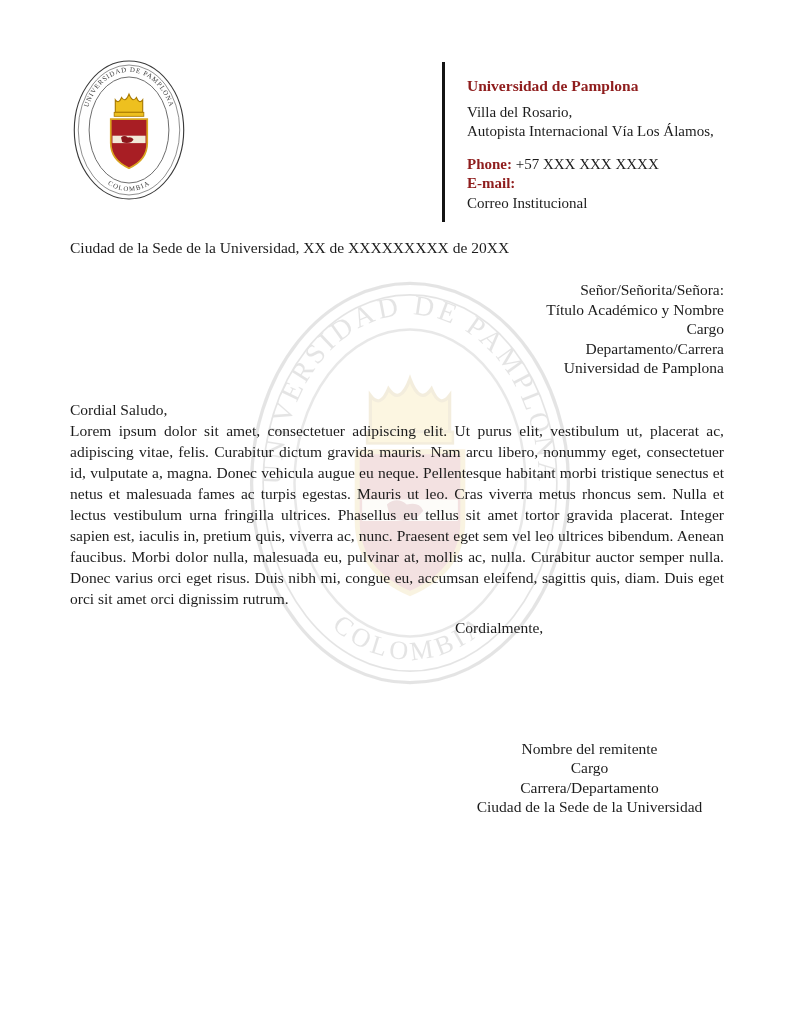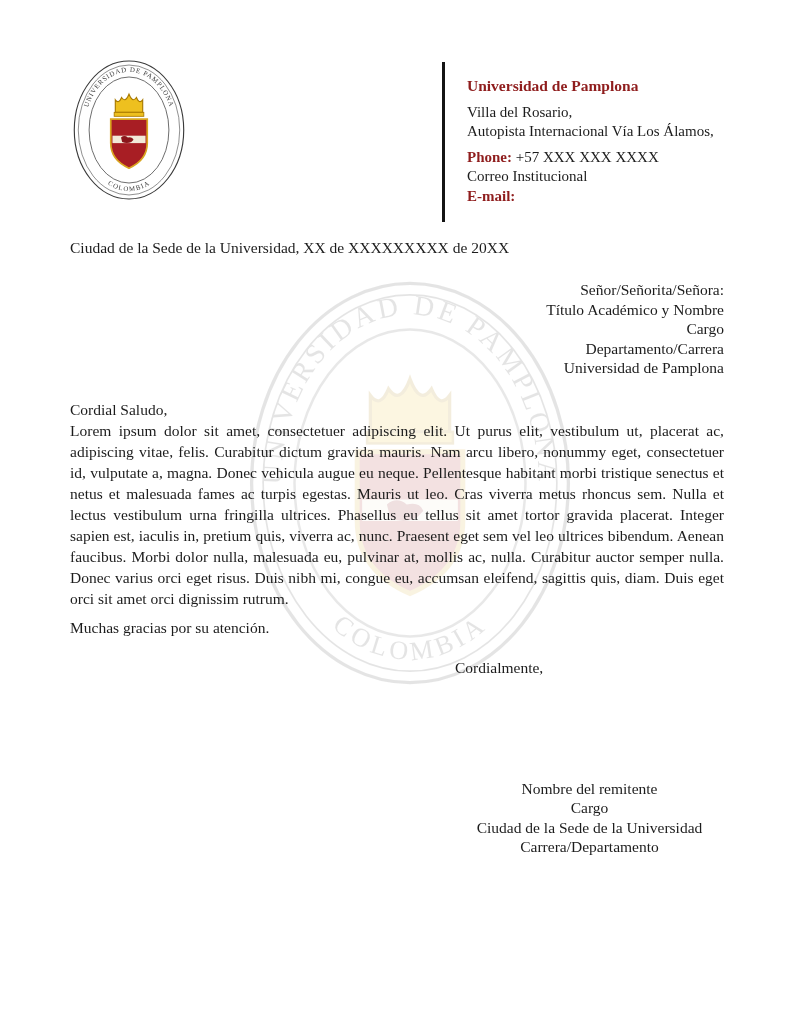--- a/index.html
+++ b/index.html
@@ -13,21 +13,21 @@
   }
   .page { position:absolute; inset:0; background:#ffffff; }
 
   
   .logo { position:absolute; left:72px; top:58px; width:114px; height:144px; }
   .logo svg { width:100%; height:100%; }
   .header-rule { position:absolute; left:442px; top:62px; width:3px; height:160px; background:#141414; }
   .contact { position:absolute; left:467px; top:76px; font-size:15px; line-height:19.5px; }
   .contact .uni-name { color:#8f1d1d; font-weight:bold; font-size:15.5px; margin-bottom:7px; }
   .maroon-label { color:#8f1d1d; font-weight:bold; }
-  .phone-line { margin-top:6px; }
+  .phone-line { margin-top:13px; }
 
   
   .watermark { position:absolute; left:245px; top:276px; width:330px; height:414px; opacity:0.13; z-index:0; pointer-events:none; }
   .watermark svg { width:100%; height:100%; }
   .watermark .ring-text { font-size:17px; }
   .watermark .ring-text-bottom { font-size:16px; }
 
   
   main { position:absolute; left:70px; right:70px; top:237px; font-size:15.5px; line-height:21px; z-index:1; }
   .date { margin-bottom:22px; }
@@ -73,22 +73,22 @@
     </svg>
   </div>
 
   <div class="header-rule"></div>
 
   <div class="contact">
     <div class="uni-name">Universidad de Pamplona</div>
     <div>Villa del Rosario,</div>
     <div>Autopista Internacional Vía Los Álamos,</div>
     <div class="phone-line"><span class="maroon-label">Phone:</span> <span>+57 XXX XXX XXXX</span></div>
+    <div><span class="maroon-label">E-mail:</span></div>
     <div>Correo Institucional</div>
-    <div><span class="maroon-label">E-mail:</span></div>
   </div>
 
   <div class="watermark">
     <svg viewBox="0 0 200 250" xmlns="http://www.w3.org/2000/svg">
       <ellipse cx="100" cy="125" rx="96" ry="121" fill="#ffffff" stroke="#3a3a3a" stroke-width="2"></ellipse>
       <ellipse cx="100" cy="125" rx="89" ry="114" fill="none" stroke="#3a3a3a" stroke-width="1"></ellipse>
       <ellipse cx="100" cy="125" rx="70" ry="93" fill="none" stroke="#555555" stroke-width="1.5"></ellipse>
       <path id="arcTopW" d="M 22 125 A 78 102 0 0 1 178 125" fill="none"></path>
       <path id="arcBotW" d="M 18 125 A 82 107 0 0 0 182 125" fill="none"></path>
       <text class="ring-text" letter-spacing="2" fill="#3a3a3a">
@@ -117,25 +117,24 @@
       <div class="name">Título Académico y Nombre</div>
       <div>Cargo</div>
       <div>Departamento/Carrera</div>
       <div>Universidad de Pamplona</div>
     </div>
 
     <p class="greeting">Cordial Saludo,</p>
 
     <p class="body-text">Lorem ipsum dolor sit amet, consectetuer adipiscing elit. Ut purus elit, vestibulum ut, placerat ac, adipiscing vitae, felis. Curabitur dictum gravida mauris. Nam arcu libero, nonummy eget, consectetuer id, vulputate a, magna. Donec vehicula augue eu neque. Pellentesque habitant morbi tristique senectus et netus et malesuada fames ac turpis egestas. Mauris ut leo. Cras viverra metus rhoncus sem. Nulla et lectus vestibulum urna fringilla ultrices. Phasellus eu tellus sit amet tortor gravida placerat. Integer sapien est, iaculis in, pretium quis, viverra ac, nunc. Praesent eget sem vel leo ultrices bibendum. Aenean faucibus. Morbi dolor nulla, malesuada eu, pulvinar at, mollis ac, nulla. Curabitur auctor semper nulla. Donec varius orci eget risus. Duis nibh mi, congue eu, accumsan eleifend, sagittis quis, diam. Duis eget orci sit amet orci dignissim rutrum.</p>
 
-    <p class="thanks">Muchas gracias por su atención.</p>
 
     <p class="closing">Cordialmente,</p>
 
     <div class="signature">
       <div>Nombre del remitente</div>
       <div>Cargo</div>
+      <div>Carrera/Departamento</div>
       <div>Ciudad de la Sede de la Universidad</div>
-      <div>Carrera/Departamento</div>
     </div>
   </main>
 
 </div>
 
 </body></html>

